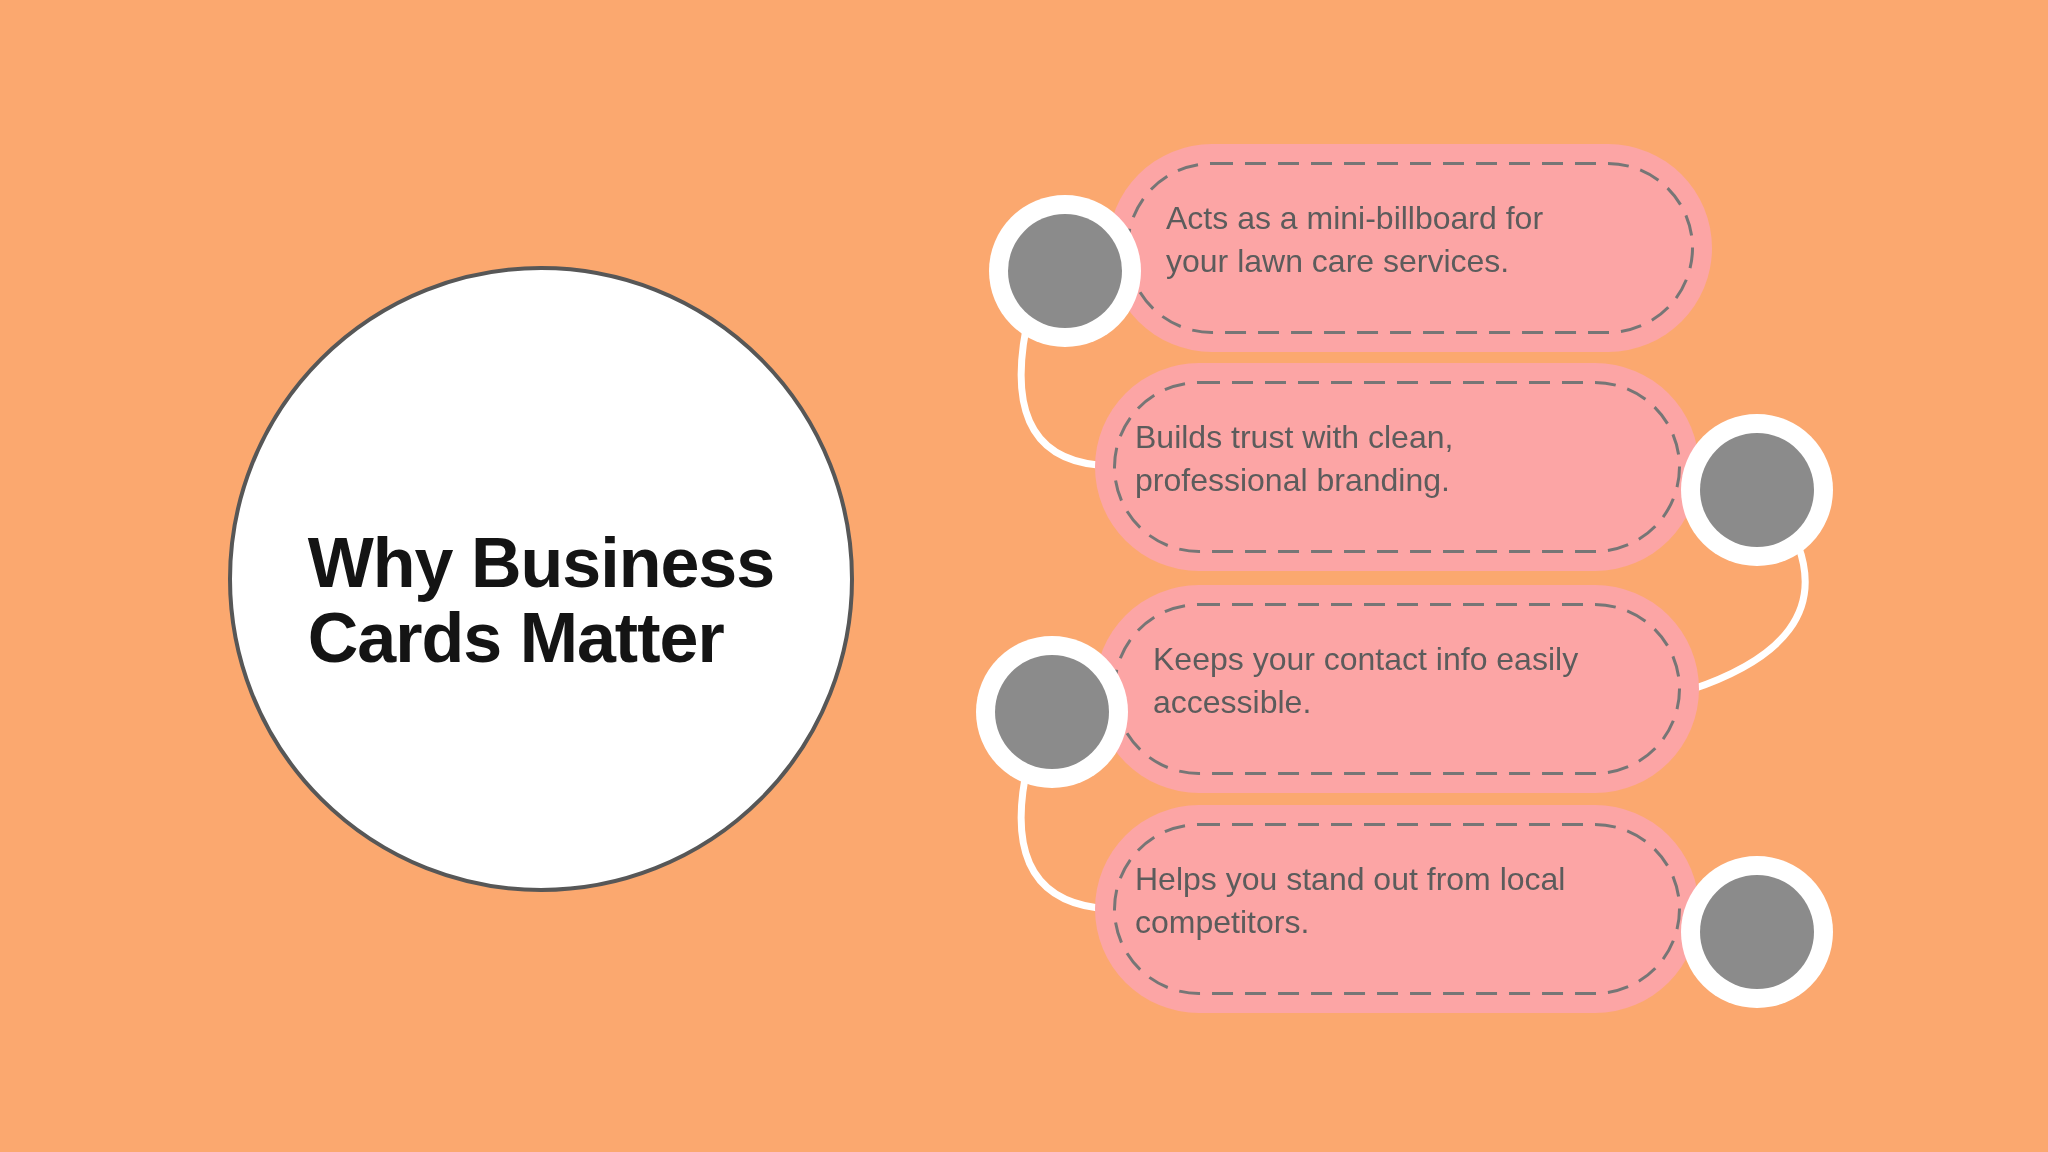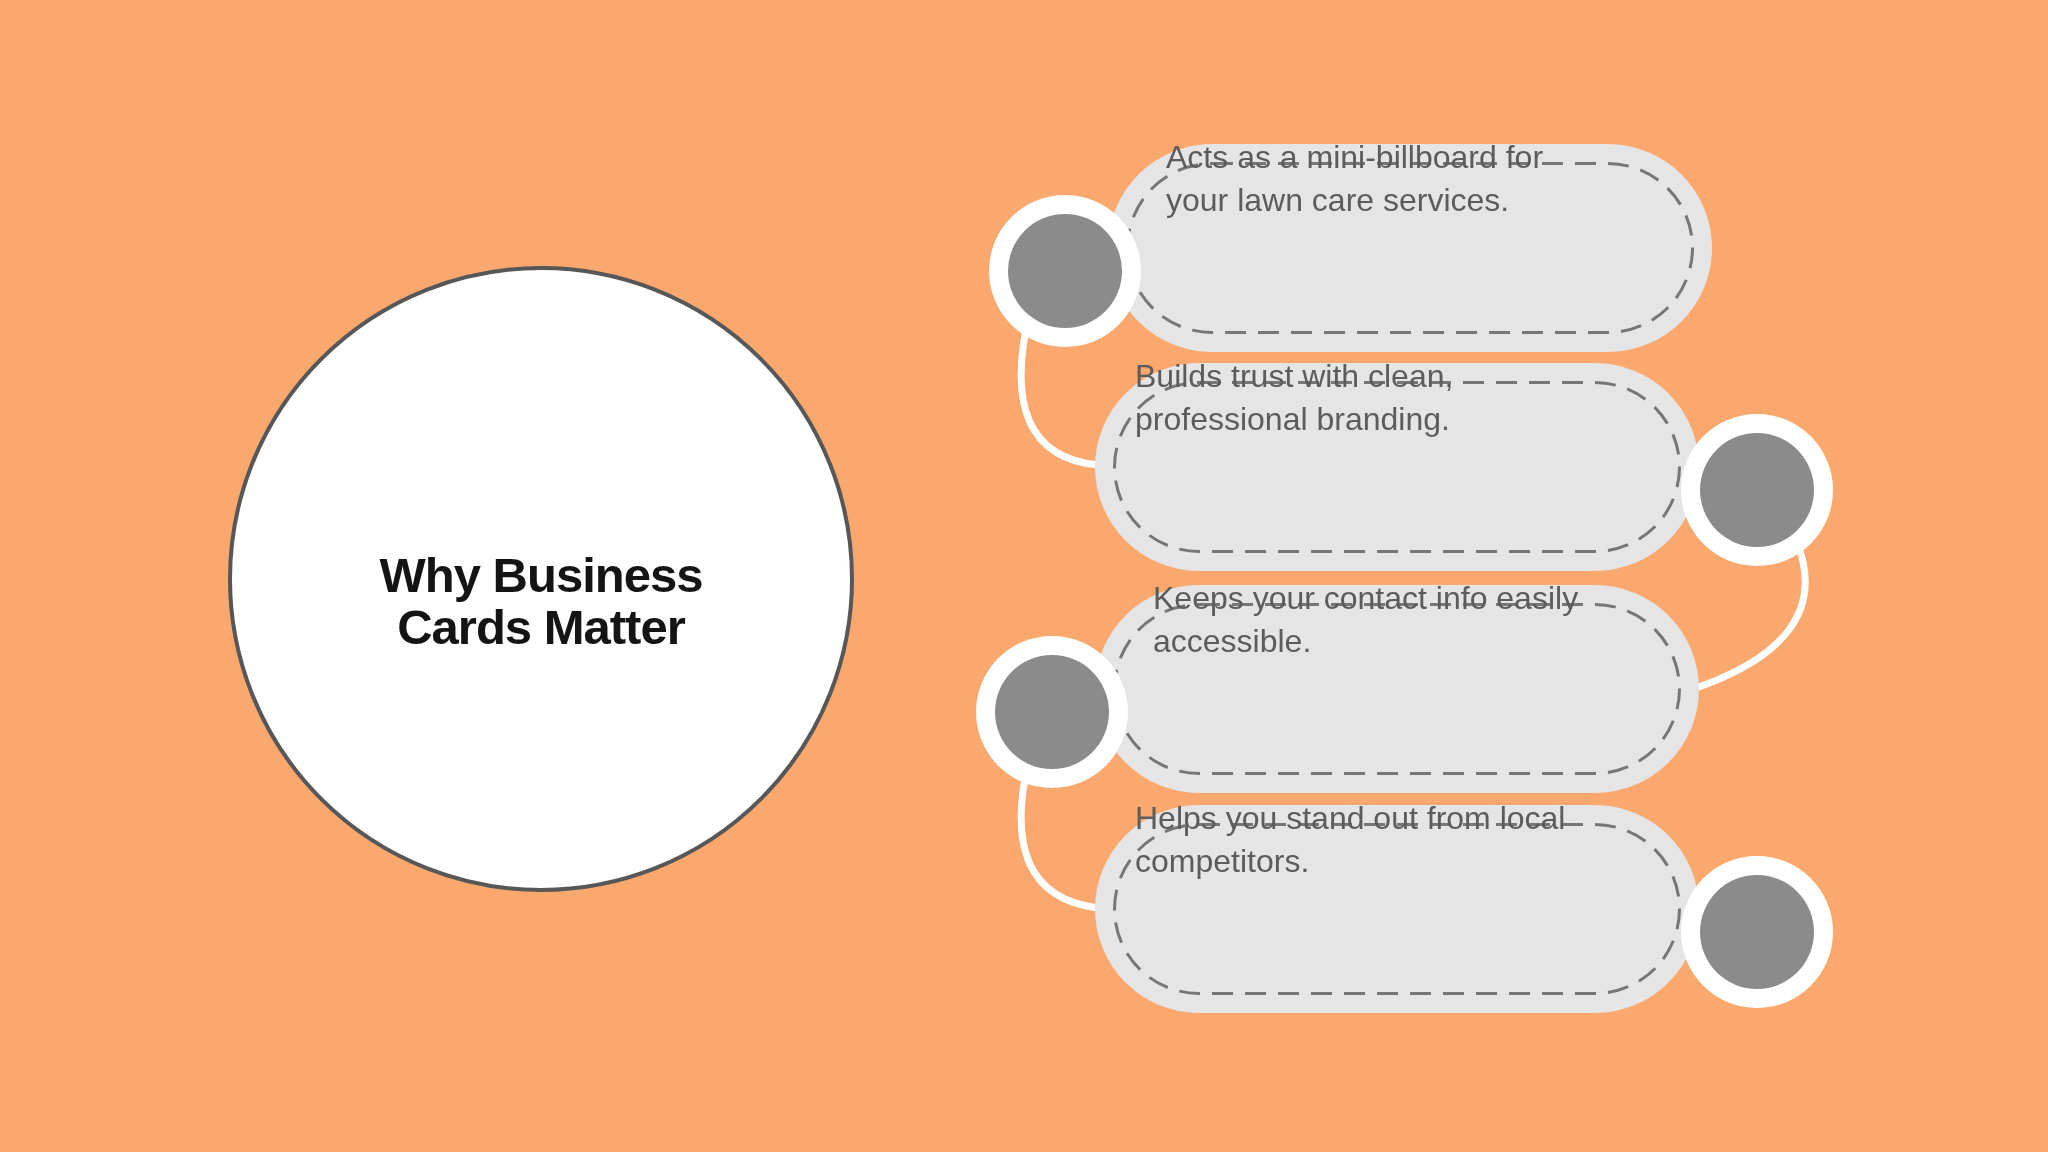--- a/index.html
+++ b/index.html
@@ -10,29 +10,29 @@
   }
   .connectors { position:absolute; left:0; top:0; width:2048px; height:1152px; z-index:1; }
   .connectors path { fill:none; stroke-width:7px; stroke-linecap:round; }
 
   .title-circle {
     position:absolute; left:228px; top:266px; width:618px; height:618px;
     background:#ffffff; border:4px solid #575757; border-radius:50%;
     display:flex; align-items:center; justify-content:center; z-index:2;
   }
   .title-text {
-    text-align:center; color:#141414; font-weight:bold;
-    font-size:49px; line-height:1.07; letter-spacing:-1px;margin-top:44px;
+    color:#141414; font-weight:bold;
+    font-size:70px; line-height:1.07; letter-spacing:-1px;margin-top:44px;
   }
 
   .card { position:absolute; width:604px; height:208px; z-index:2; }
   .capsule {
     position:absolute; left:0; top:0; right:0; bottom:0;
-    background:#e5e5e5; border-radius:104px;
-    display:flex; align-items:flex-start; z-index:1;
+    background:#fca5a5; border-radius:104px;
+    display:flex; align-items:center; z-index:1;
   }
   .dash-svg { position:absolute; left:18px; top:18px; }
   .card-text {
     position:relative; margin:0; transform:translateY(-8px);
     font-size:32px; line-height:43px; color:#5C5C5C;
   }
   .side-left  .card-text { margin-left:58px; }
   .side-right .card-text { margin-left:40px; }
   .pos-1 .card-text, .pos-2 .card-text, .pos-3 .card-text { max-width:440px; }
   .pos-4 .card-text { max-width:512px; }

